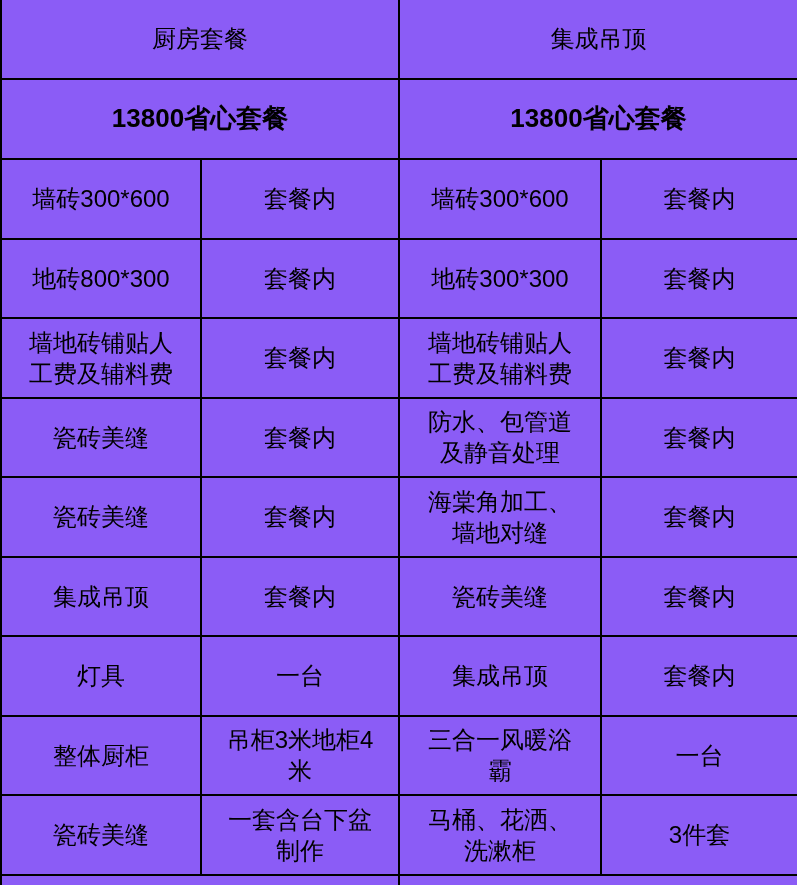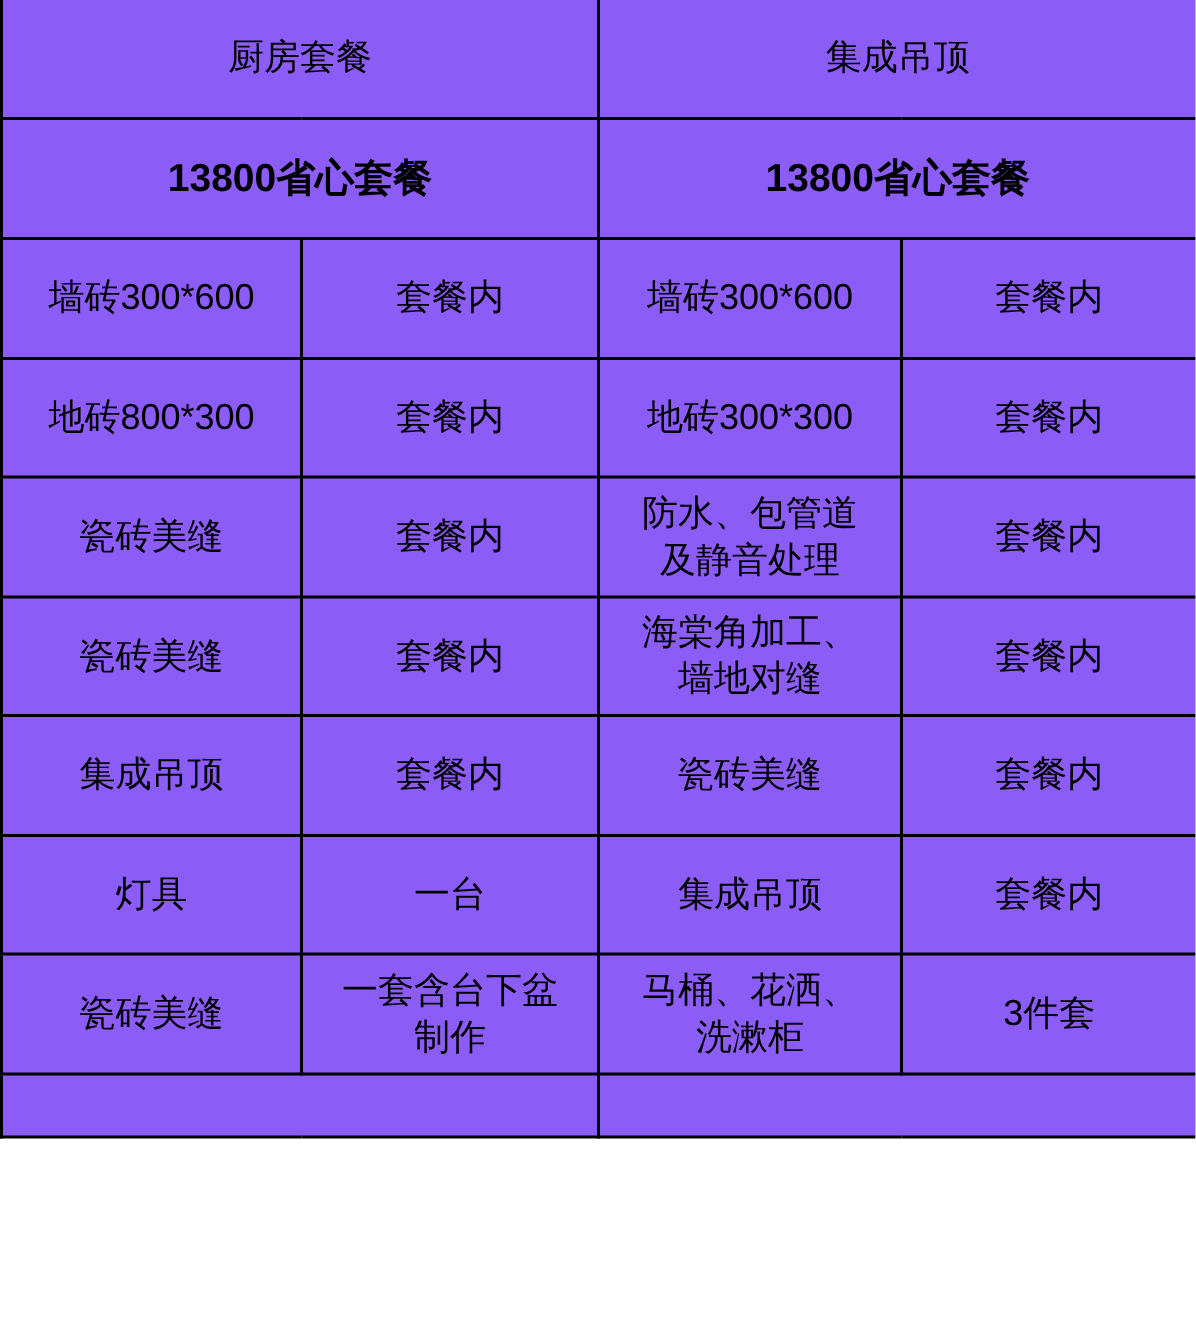--- a/index.html
+++ b/index.html
@@ -76,20 +76,26 @@
         <td>墙砖300*600</td>
         <td>套餐内</td>
       </tr>
       <tr class="item-row">
         <td>地砖800*300</td>
         <td>套餐内</td>
         <td>地砖300*300</td>
         <td>套餐内</td>
       </tr>
       <tr class="item-row">
+        <td>墙地砖铺贴人工费及辅料费</td>
+        <td>套餐内</td>
+        <td>墙地砖铺贴人工费及辅料费</td>
+        <td>套餐内</td>
+      </tr>
+      <tr class="item-row">
         <td>瓷砖美缝</td>
         <td>套餐内</td>
         <td>防水、包管道及静音处理</td>
         <td>套餐内</td>
       </tr>
       <tr class="item-row">
         <td>瓷砖美缝</td>
         <td>套餐内</td>
         <td>海棠角加工、墙地对缝</td>
         <td>套餐内</td>
@@ -100,20 +106,26 @@
         <td>瓷砖美缝</td>
         <td>套餐内</td>
       </tr>
       <tr class="item-row">
         <td>灯具</td>
         <td>一台</td>
         <td>集成吊顶</td>
         <td>套餐内</td>
       </tr>
       <tr class="item-row">
+        <td>整体厨柜</td>
+        <td>吊柜3米地柜4米</td>
+        <td>三合一风暖浴霸</td>
+        <td>一台</td>
+      </tr>
+      <tr class="item-row">
         <td>瓷砖美缝</td>
         <td>一套含台下盆制作</td>
         <td>马桶、花洒、洗漱柜</td>
         <td>3件套</td>
       </tr>
 
       <tr class="partial-row">
         <td colspan="2"></td>
         <td colspan="2"></td>
       </tr>

